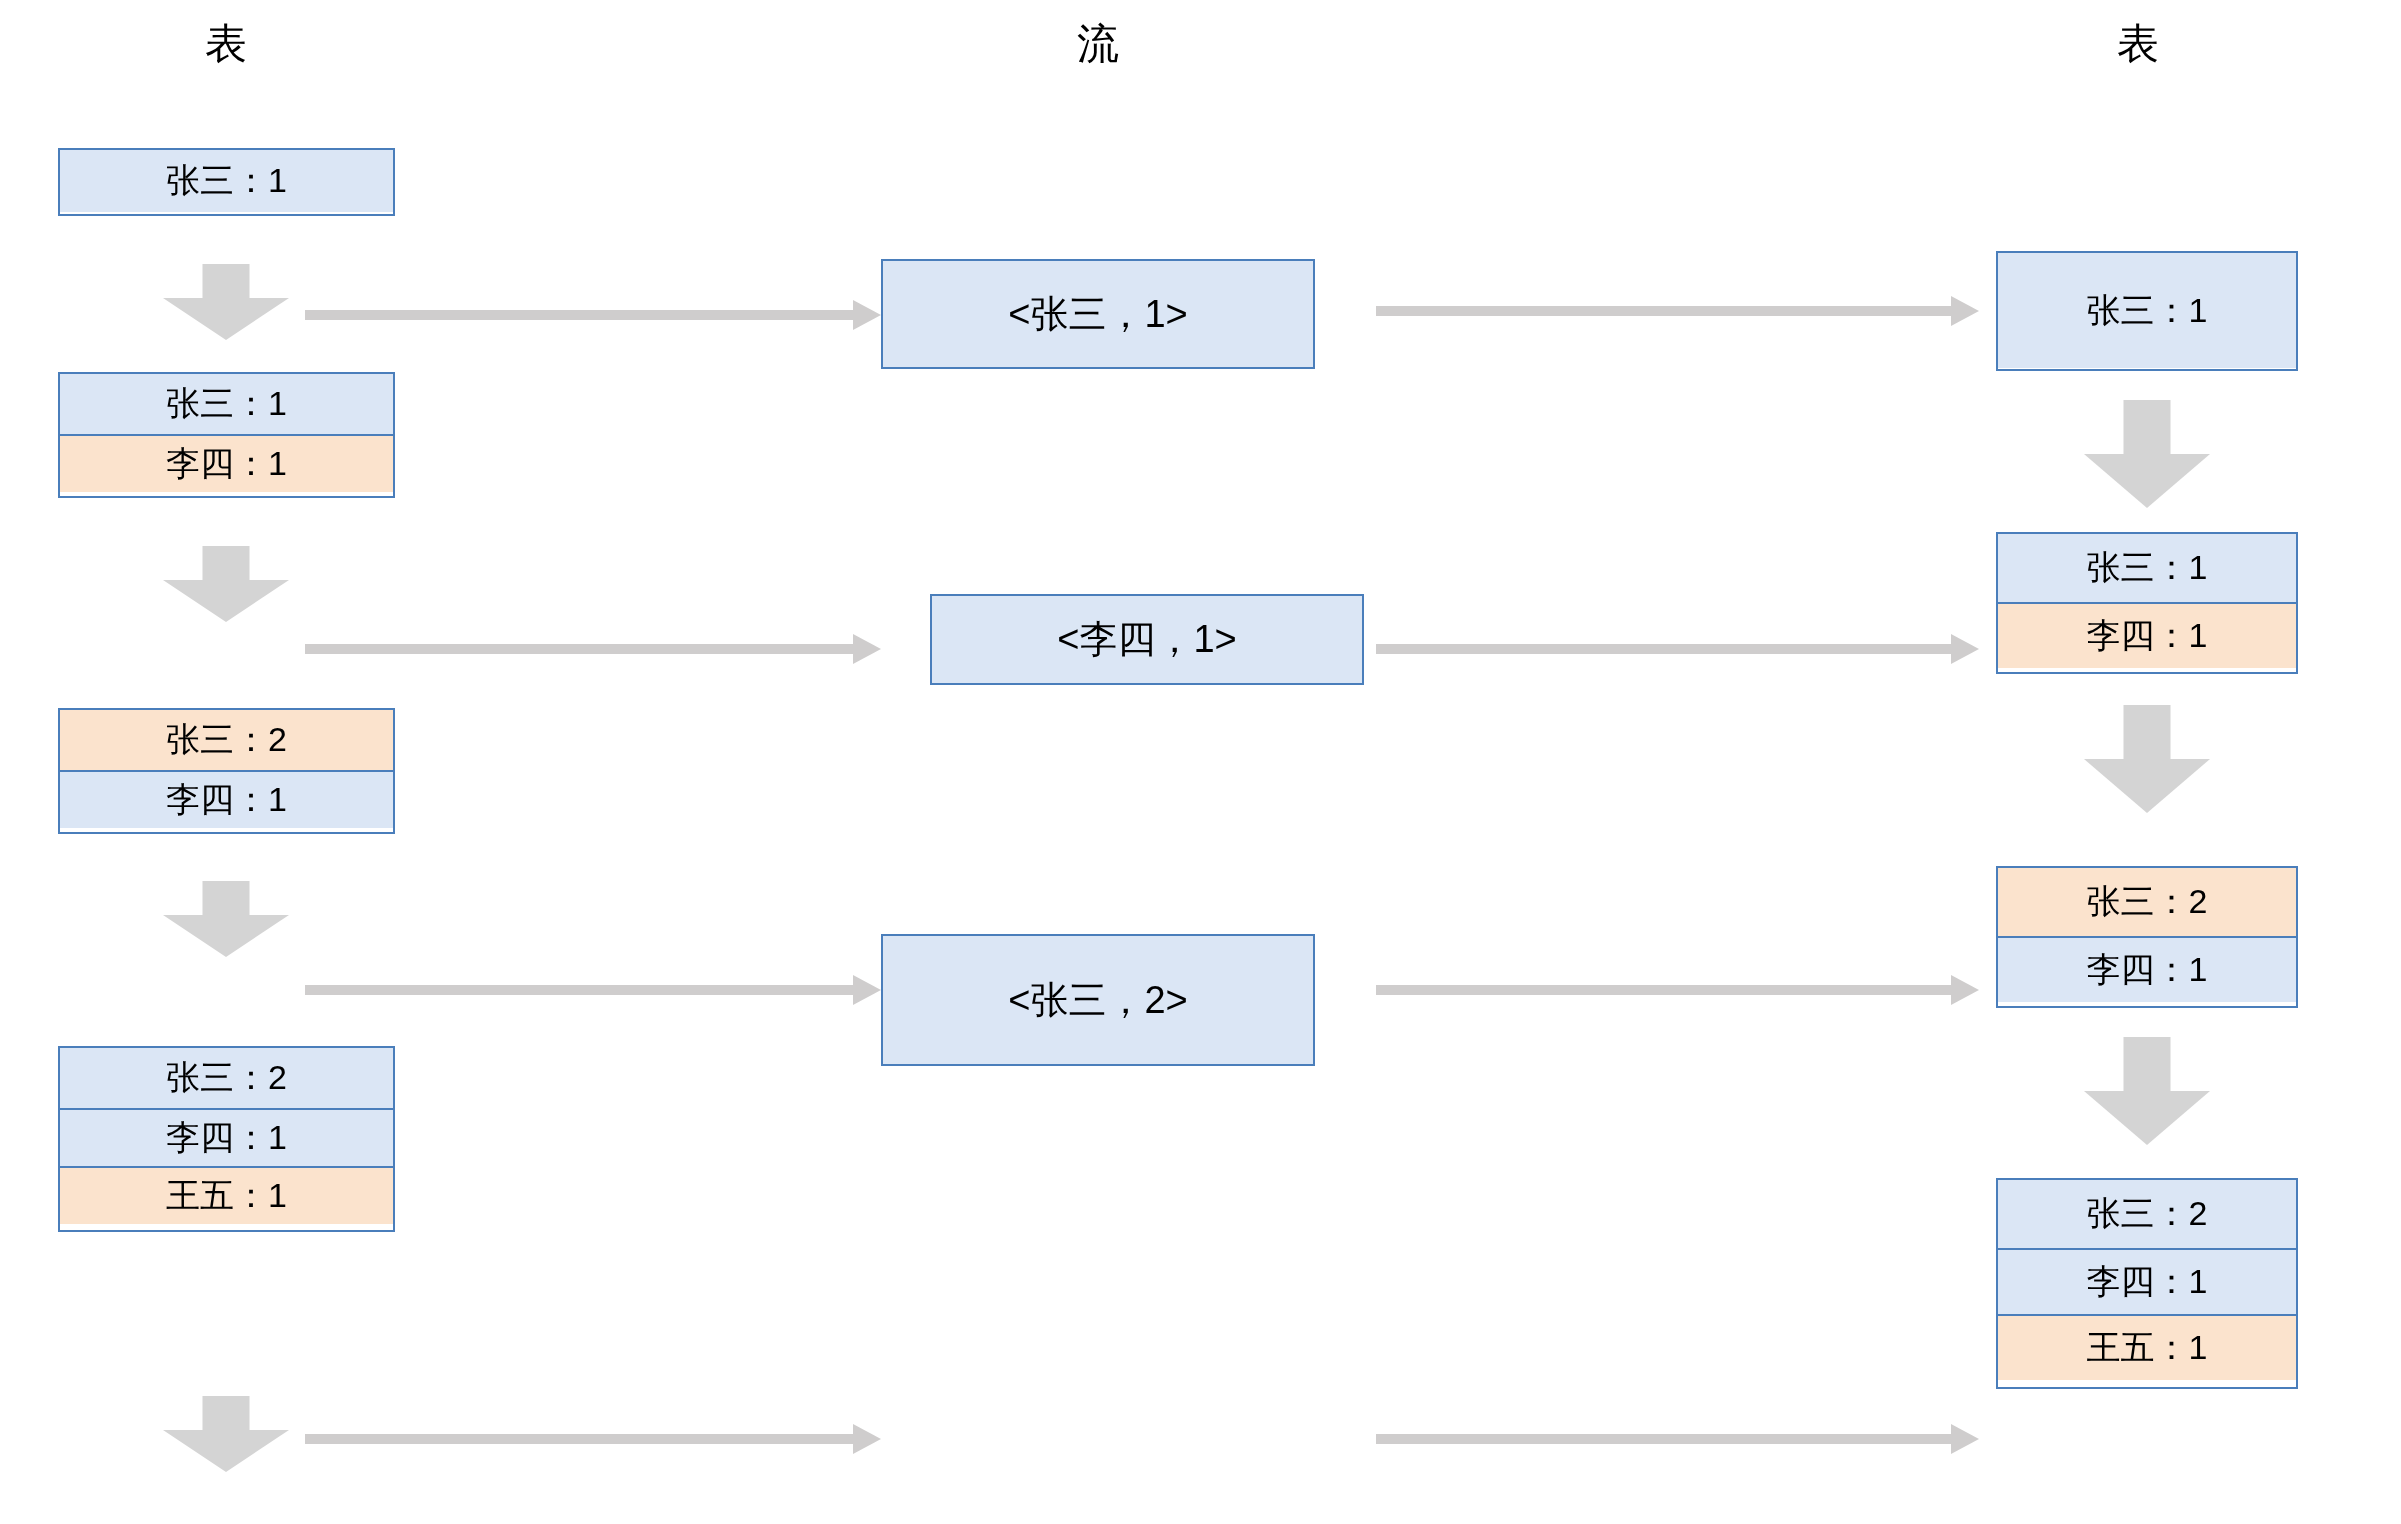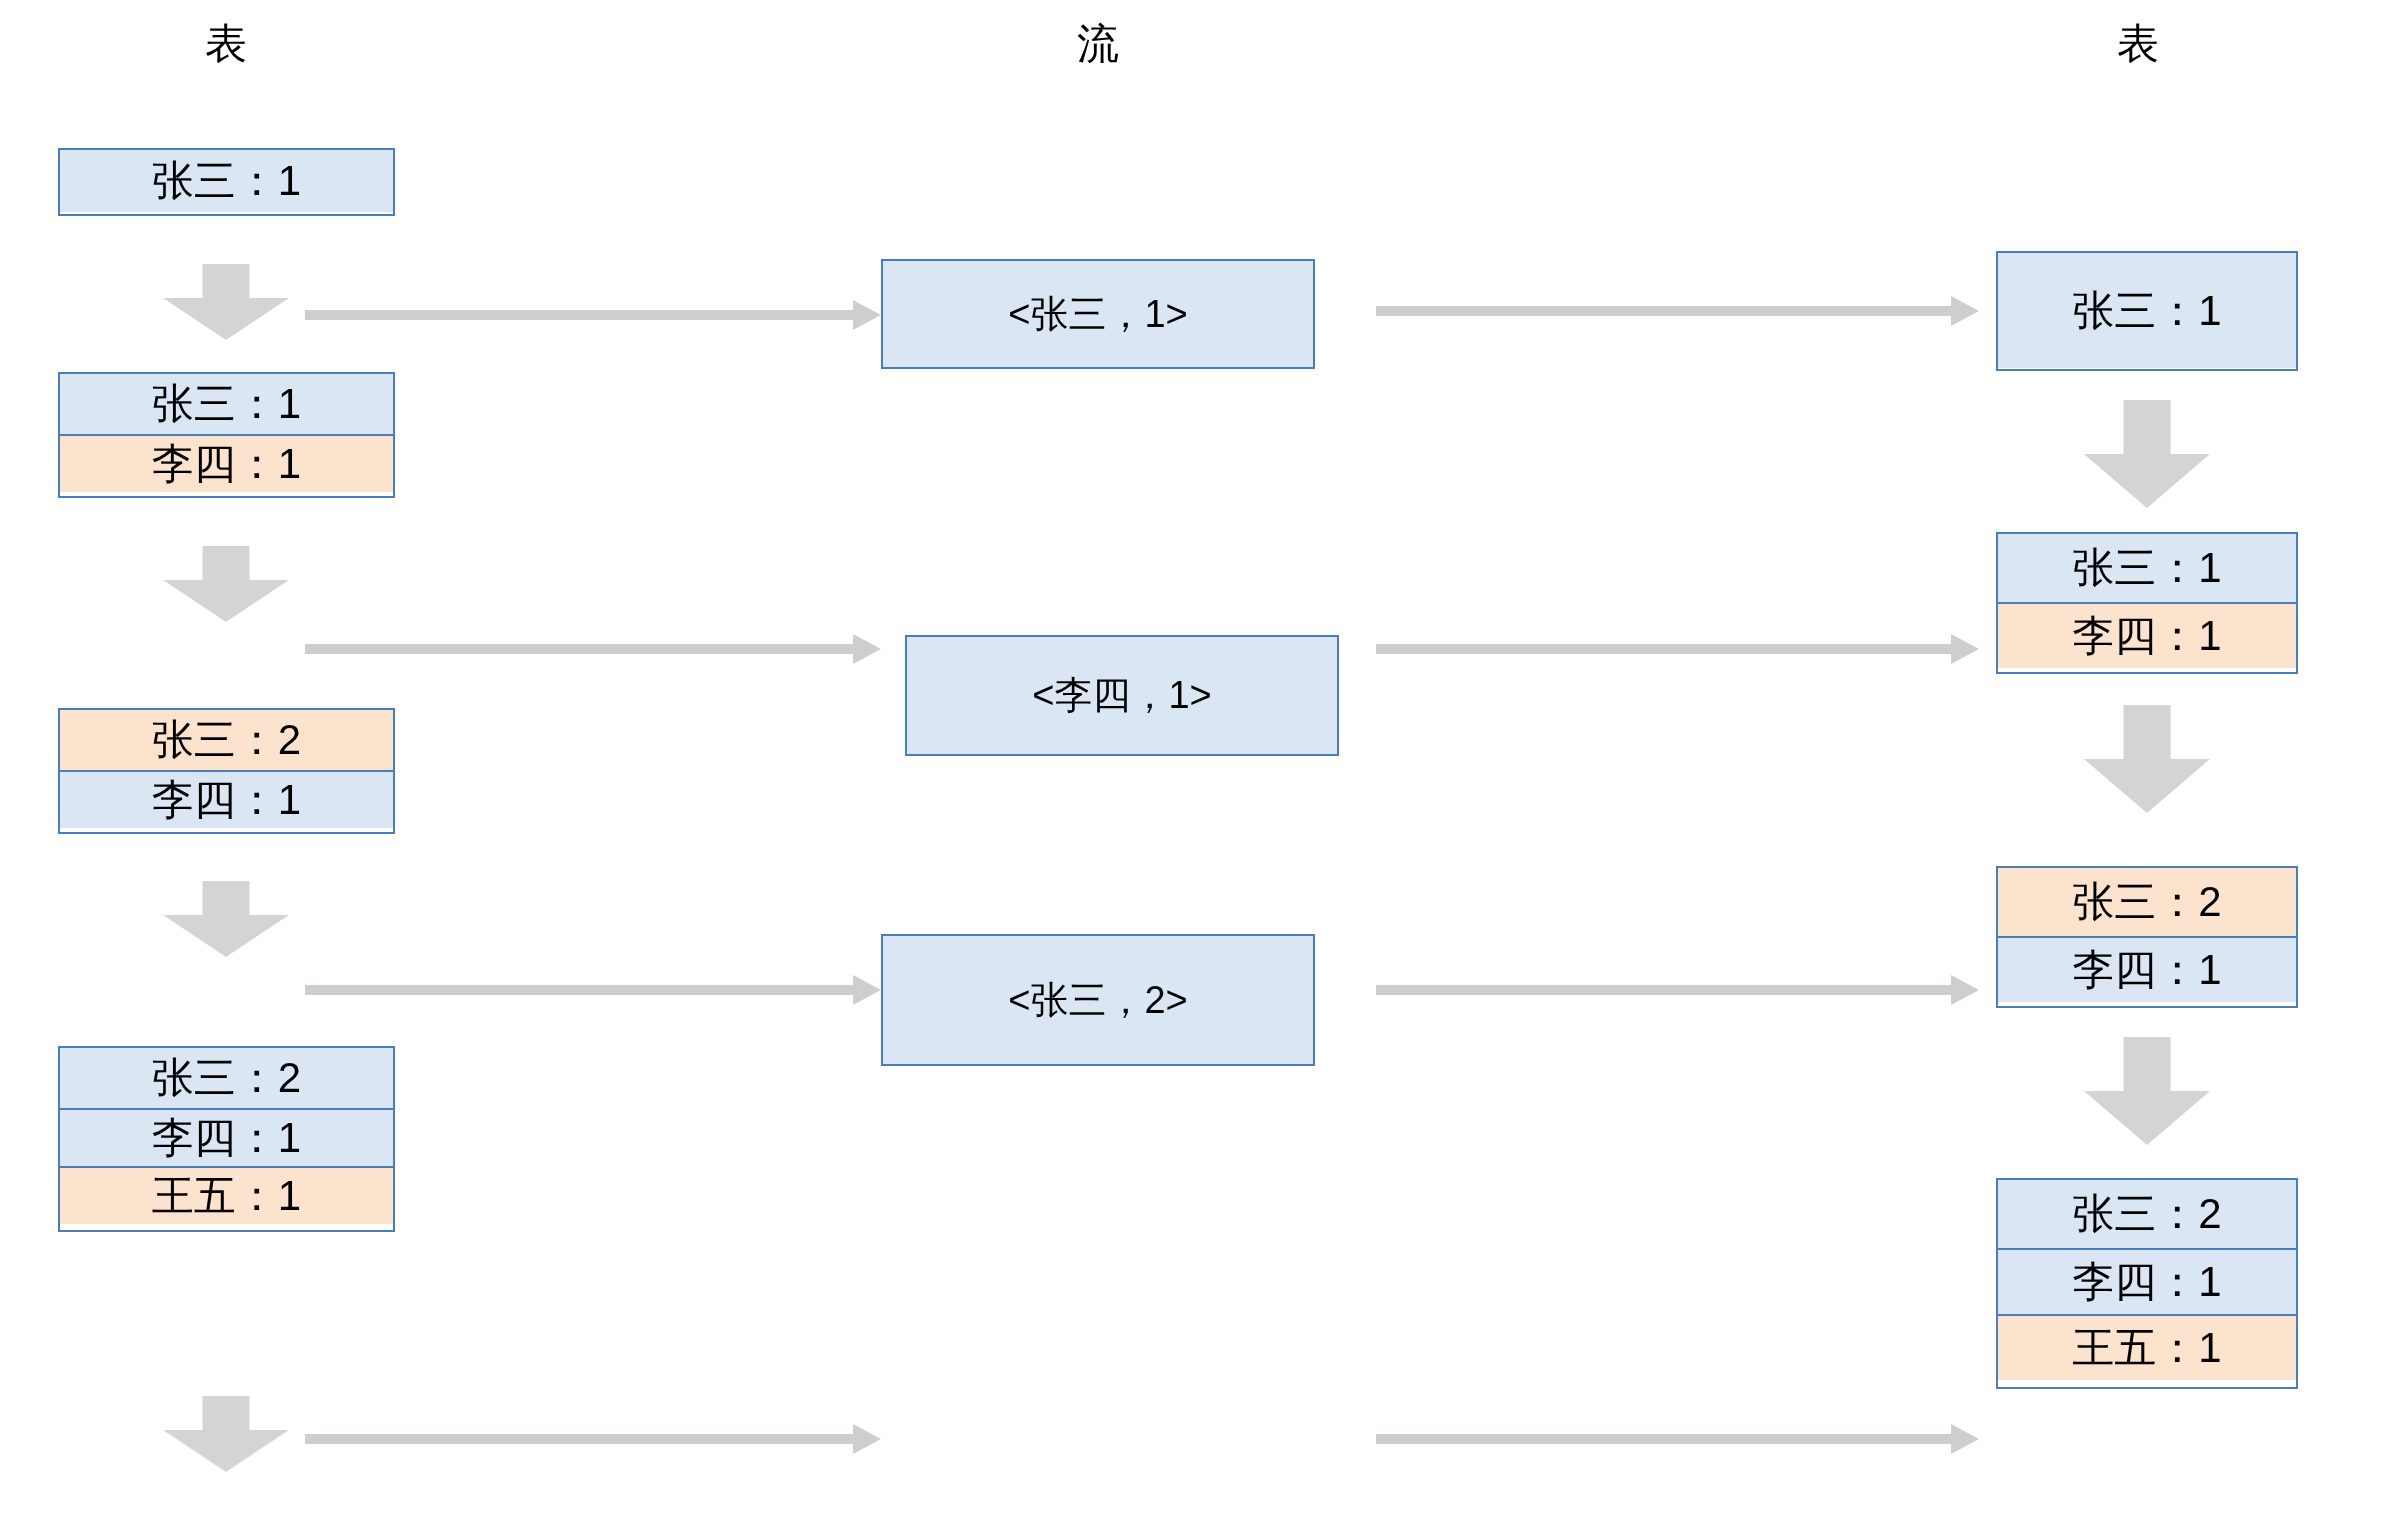--- a/index.html
+++ b/index.html
@@ -36,21 +36,21 @@
     position: absolute;
     box-sizing: border-box;
     border: 2.7px solid #4a7ebb;
     background: #ffffff;
   }
   .row {
     box-sizing: border-box;
     display: flex;
     align-items: center;
     justify-content: center;
-    font-size: 42px;
+    font-size: 34px;
     color: #000000;
     letter-spacing: 0px;
     white-space: nowrap;
     background: #dbe6f5;
   }
   .row + .row { border-top: 2.7px solid #4a7ebb; }
   .row.blue   { background: #dbe6f5; }
   .row.orange { background: #fbe3cd; }
 
   
@@ -158,21 +158,21 @@
     <div class="row orange" style="height:58px;">王五：1</div>
   </div>
 
   <div class="block-arrow" style="left:163px; top:1396px; width:126px; height:76px;">
     <div class="shaft" style="width:47px; height:43px;"></div>
     <div class="head" style="top:34px; border-left-width:63px; border-right-width:63px; border-top-width:42px;"></div>
   </div>
 
   <div class="stream-box" style="left:881px; top:259px; width:434px; height:110px;">&lt;张三，1&gt;</div>
 
-  <div class="stream-box" style="left:905px; top:594px; width:434px; height:121px;margin-top:41px;">&lt;李四，1&gt;</div>
+  <div class="stream-box" style="left:930px; top:594px; width:434px; height:91px;">&lt;李四，1&gt;</div>
 
   <div class="stream-box" style="left:881px; top:934px; width:434px; height:132px;">&lt;张三，2&gt;</div>
 
 
   <div class="h-arrow" style="left:305px; top:310px; width:576px;">
     <div class="line" style="width:548px;"></div>
     <div class="tip" style="left:548px;"></div>
   </div>
 
   <div class="h-arrow" style="left:305px; top:644px; width:576px;">

